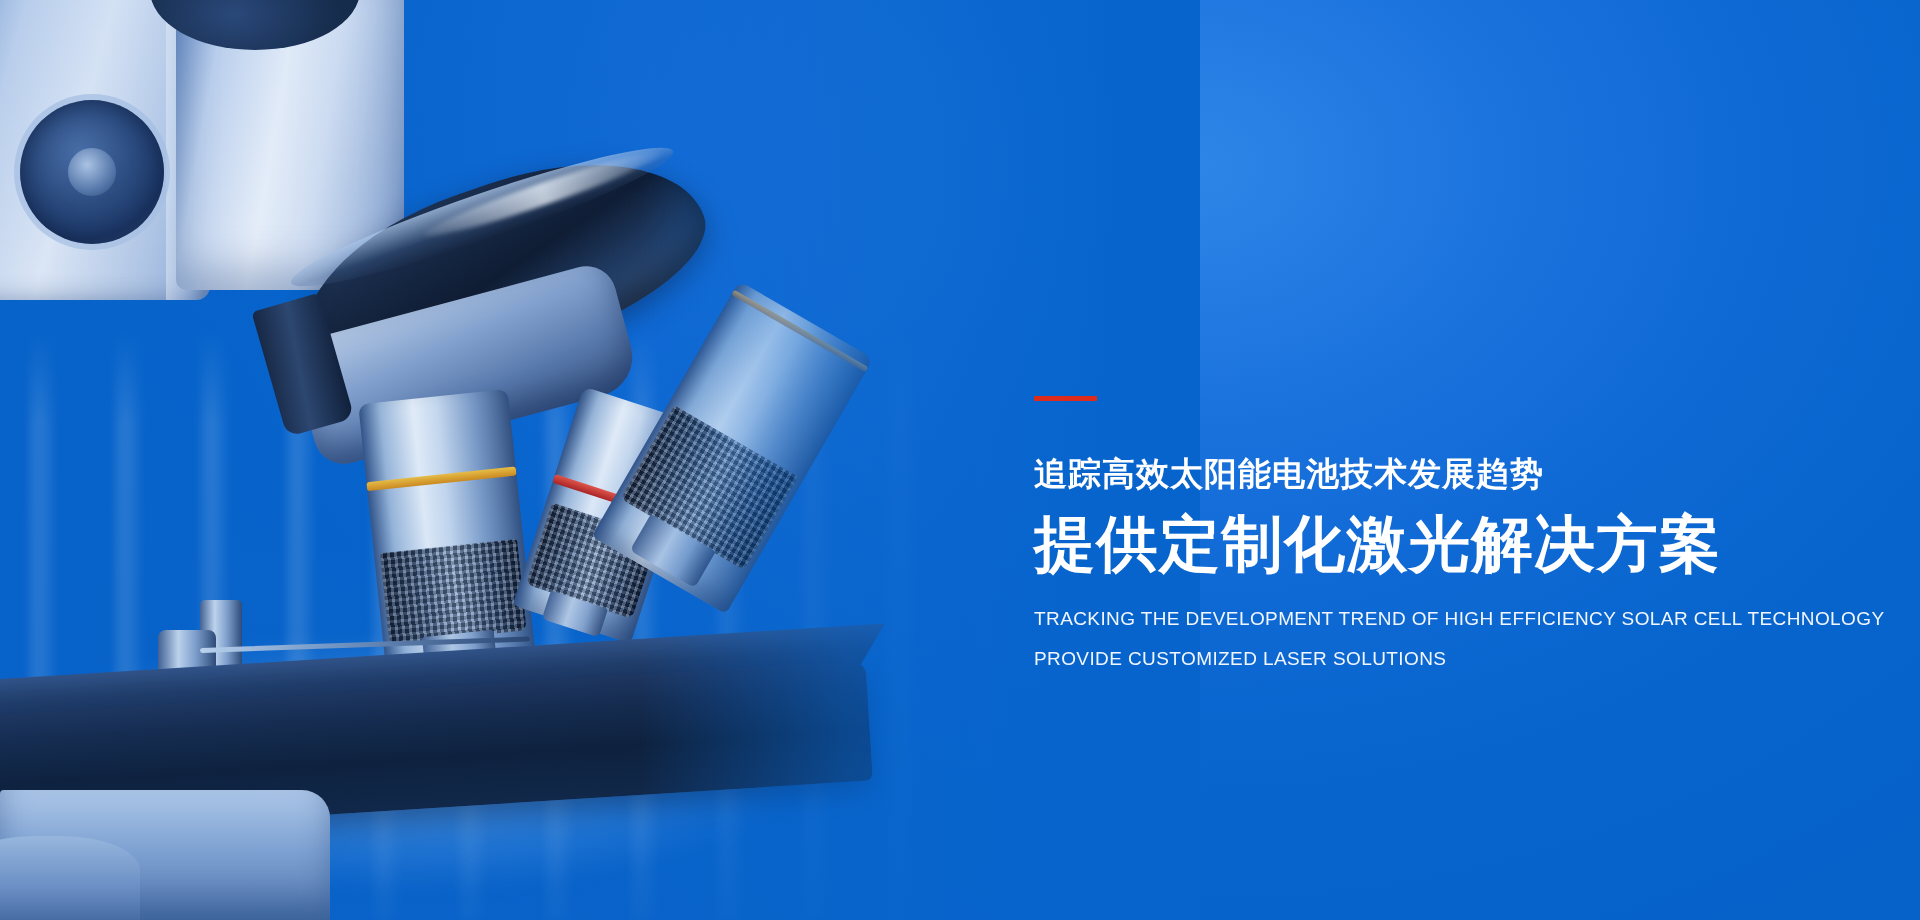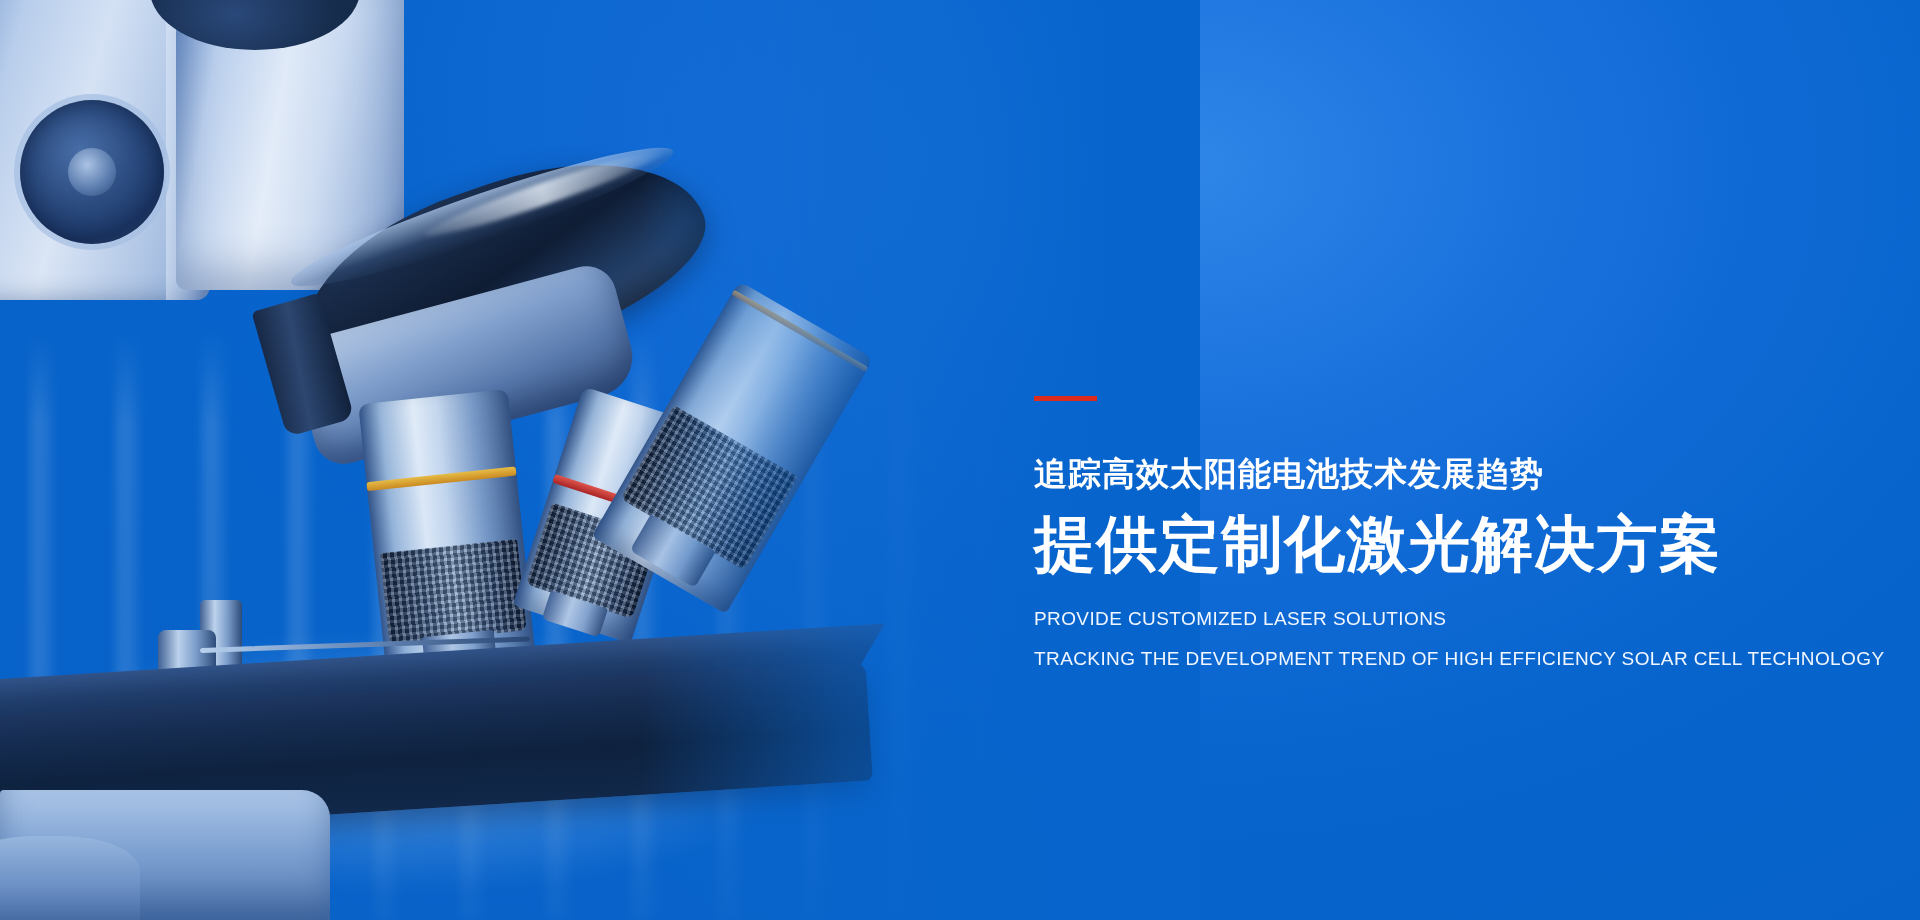--- a/index.html
+++ b/index.html
@@ -444,17 +444,17 @@
     <div class="base-foot-2"></div>
   </div>
 
   <div class="photo-haze"></div>
   <div class="photo-fade"></div>
 
   <div class="content">
     <div class="rule"></div>
     <div class="subtitle">追踪高效太阳能电池技术发展趋势</div>
     <div class="title">提供定制化激光解决方案</div>
+    <div class="en-line">TRACKING THE DEVELOPMENT TREND OF HIGH EFFICIENCY SOLAR CELL TECHNOLOGY</div>
     <div class="en-line">PROVIDE CUSTOMIZED LASER SOLUTIONS</div>
-    <div class="en-line">TRACKING THE DEVELOPMENT TREND OF HIGH EFFICIENCY SOLAR CELL TECHNOLOGY</div>
   </div>
 
 </div>
 
 </body></html>

